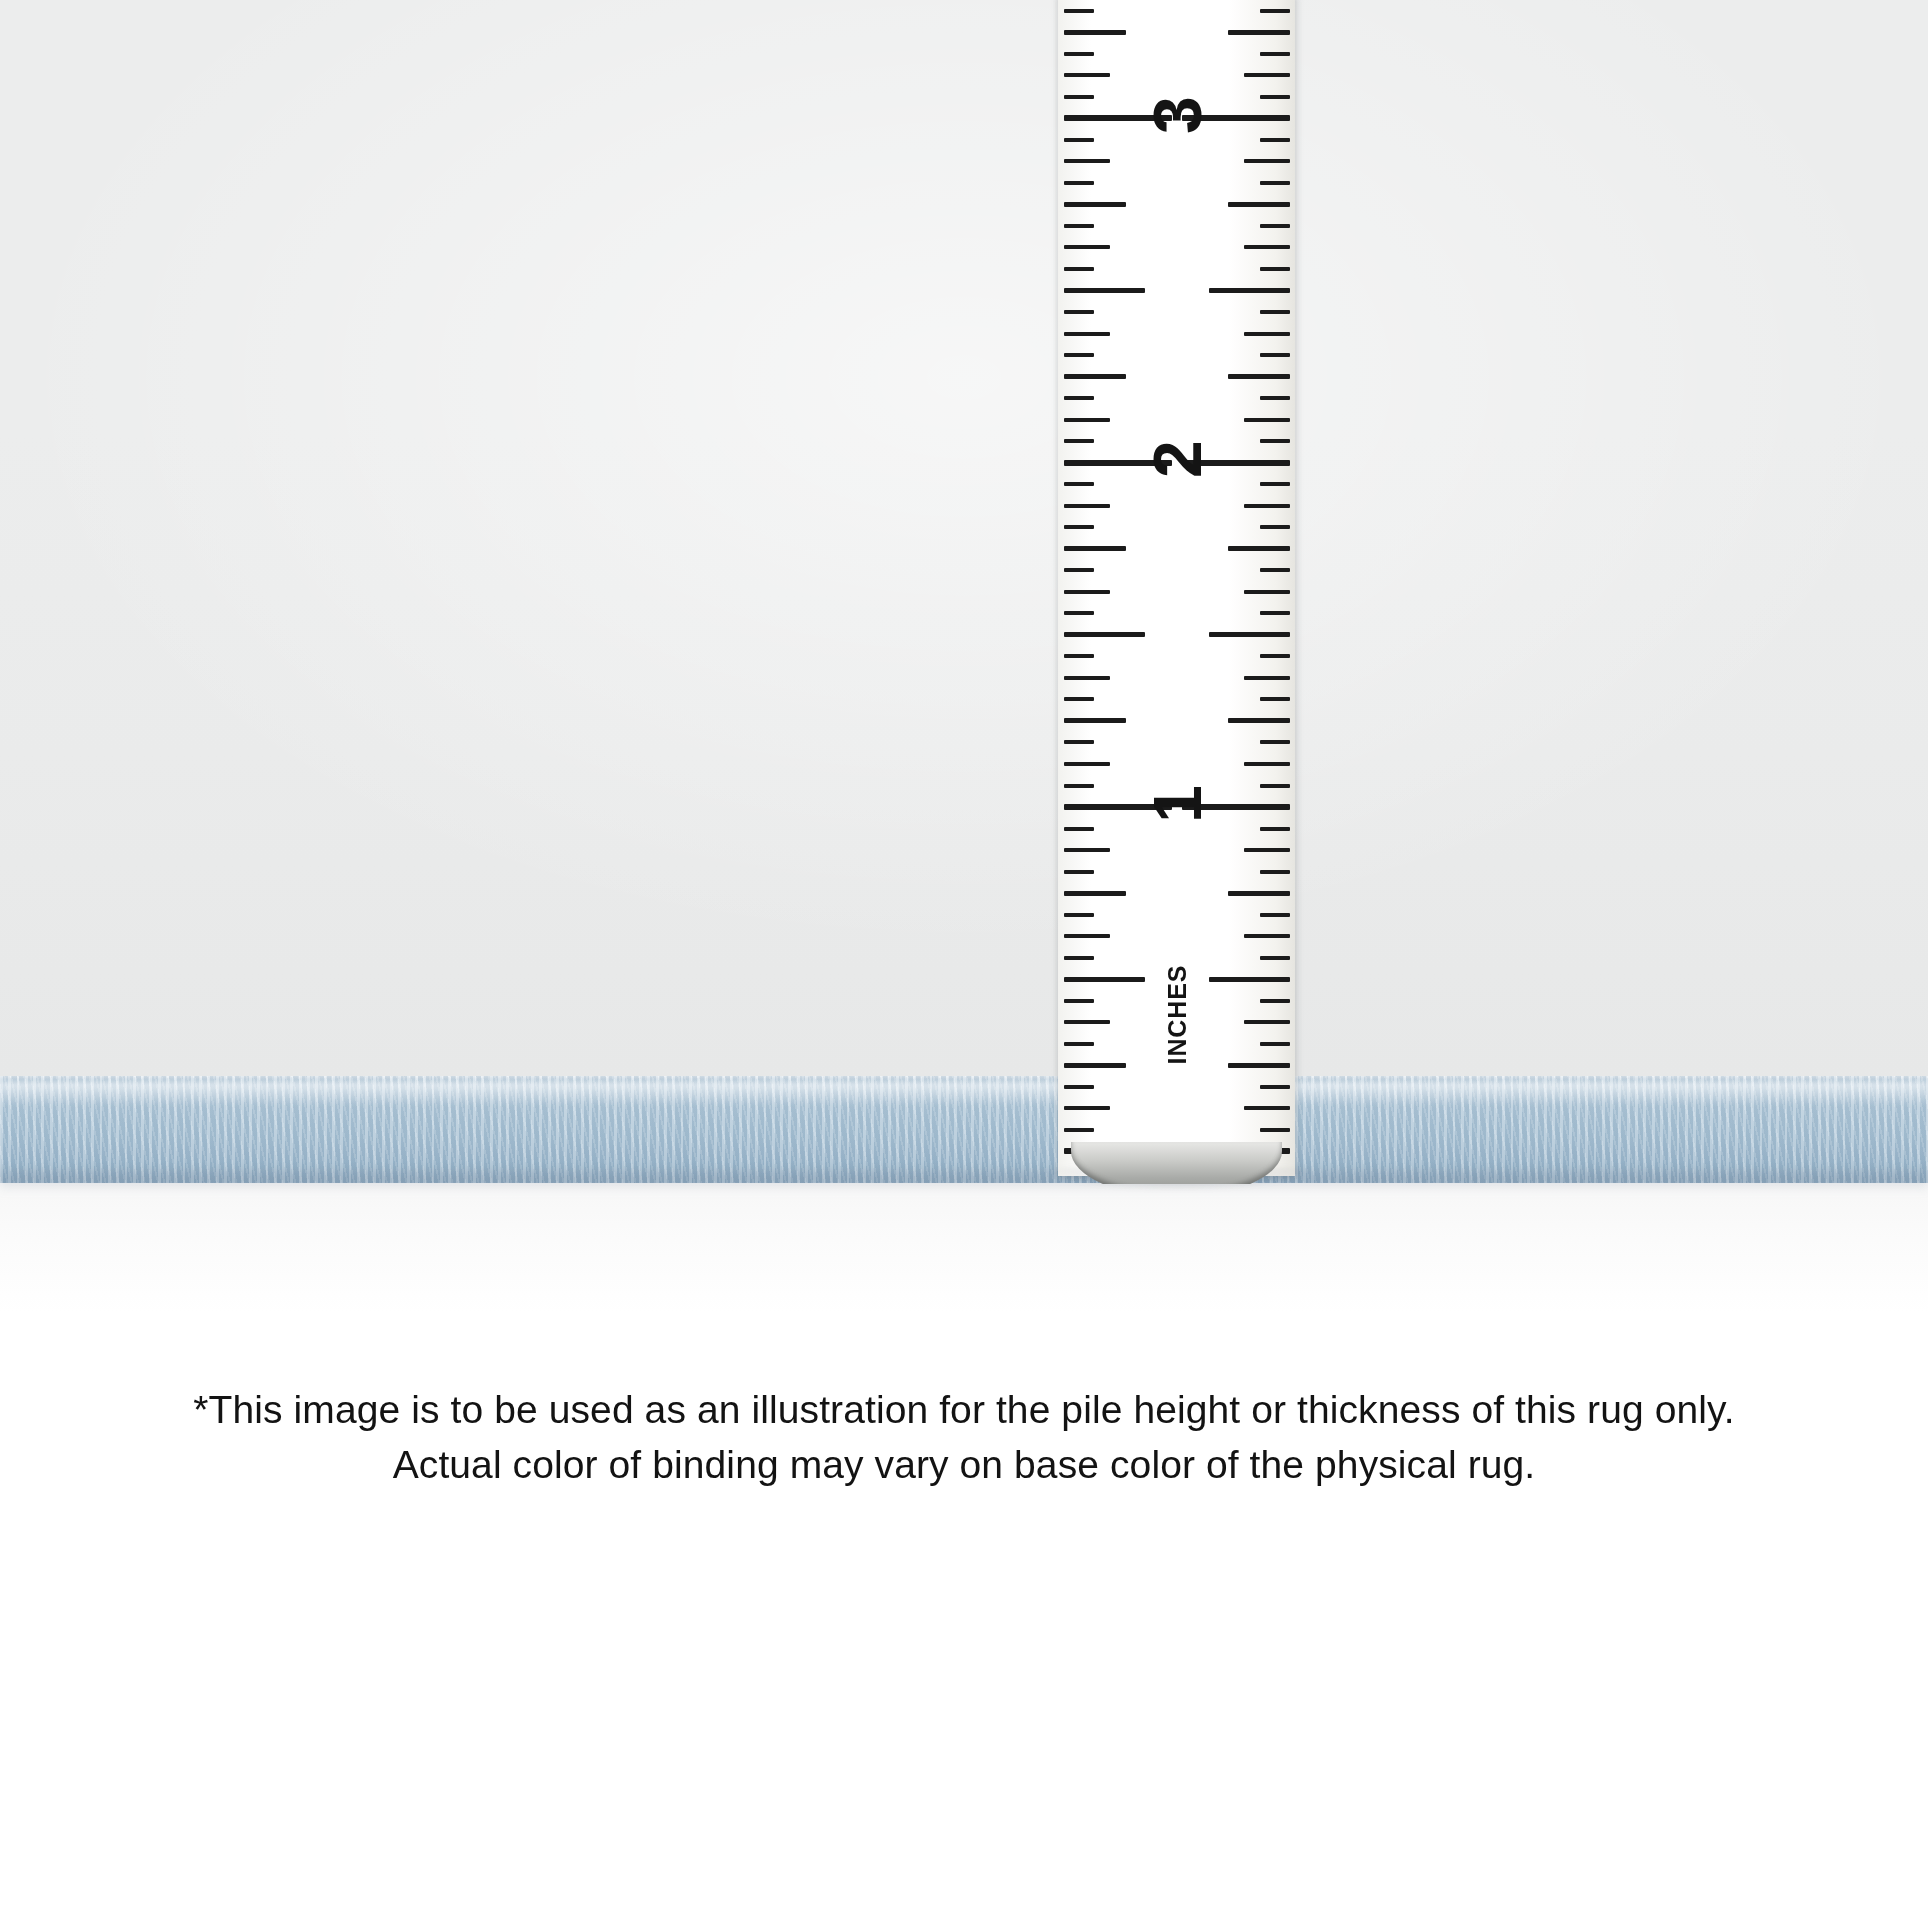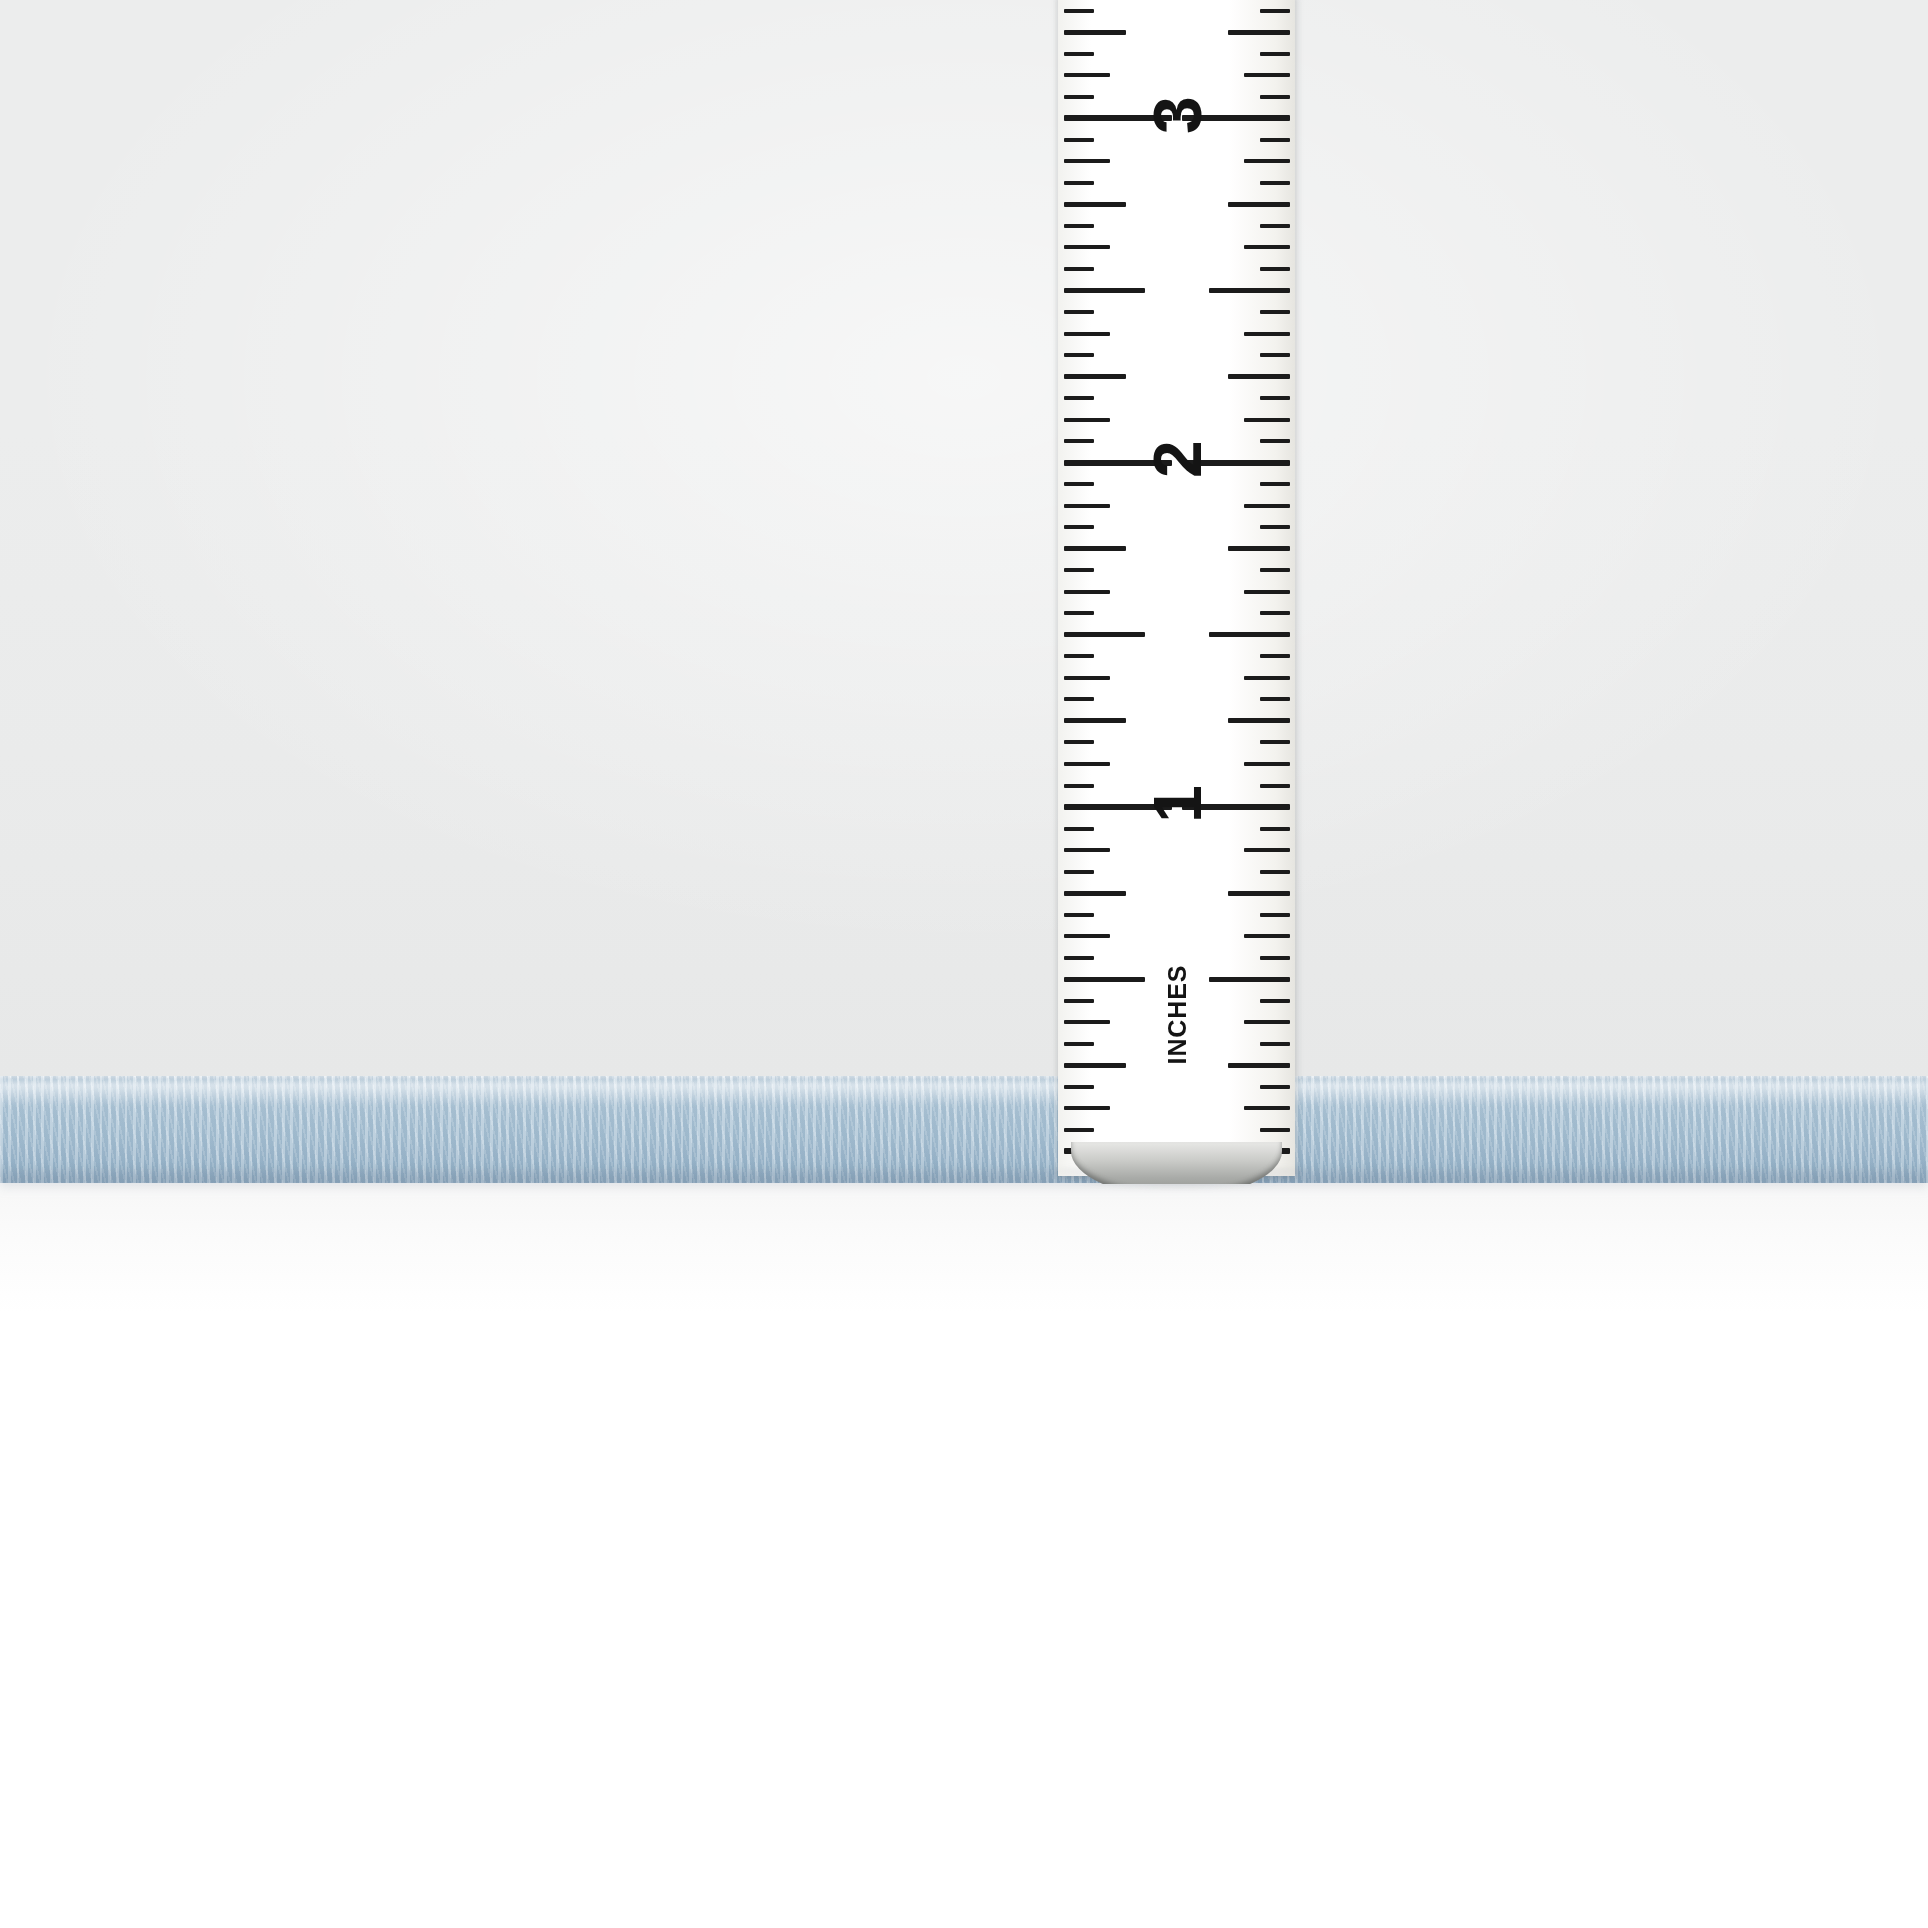--- a/index.html
+++ b/index.html
@@ -352,16 +352,18 @@
     </div>
 
     <div class="tang-shadow"></div>
     <div class="tape-tang">
       <div class="tang-metal"></div>
     </div>
 
   </div>
 
   <div class="caption">
+    <span class="line">*This image is to be used as an illustration for the pile height or thickness of this rug only.</span>
+    <span class="line">Actual color of binding may vary on base color of the physical rug.</span>
   </div>
 
 </div>
 
 
 </body></html>

